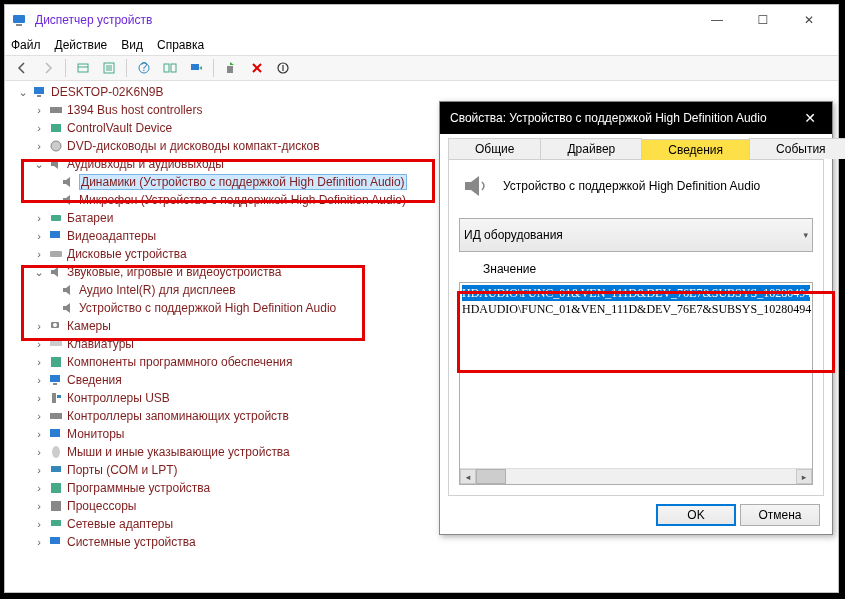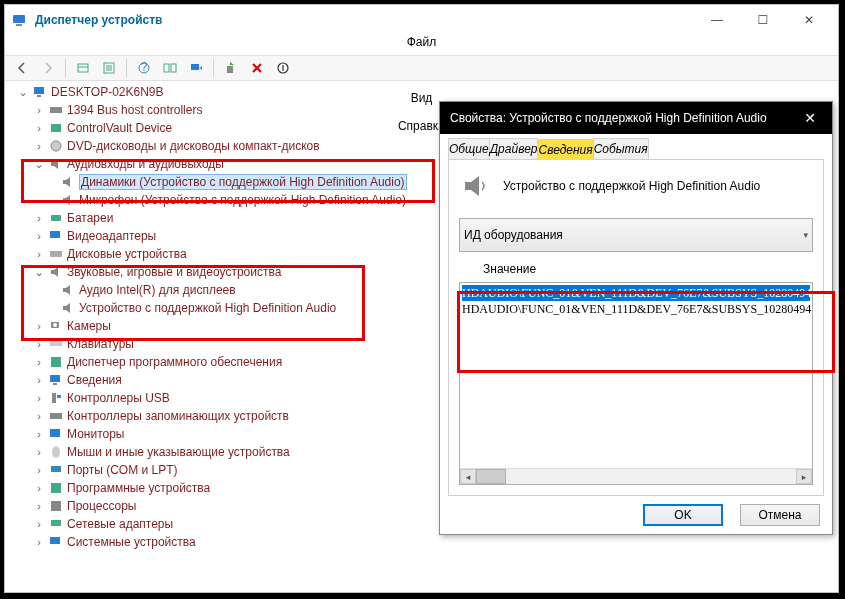--- a/index.html
+++ b/index.html
@@ -1,23 +1,23 @@
 <!DOCTYPE html>
 <html><head>
 <meta charset="utf-8">
 <style>
 * { box-sizing: border-box; margin: 0; padding: 0; font-family: "Segoe UI", Tahoma, sans-serif; font-size: 12px; }
 body { background: #000; width: 845px; height: 599px; position: relative; overflow: hidden; }
 .outer { position: absolute; left: 4px; top: 4px; right: 6px; bottom: 6px; background: #fff; border: 1px solid #c0c0c0; display: flex; flex-direction: column; }
 .titlebar { height: 30px; display: flex; align-items: center; padding: 0 6px; }
 .titlebar .tb-icon { width: 16px; height: 16px; margin-right: 8px; }
-.titlebar .title { flex: 1; color: #0369a1; font-weight: bold; }
+.titlebar .title { flex: 1; color: #6d28d9; }
 .wincontrols { display: flex; height: 100%; }
 .wincontrols .btn { width: 46px; display: flex; align-items: center; justify-content: center; color: #444; }
-.menubar { height: 20px; display: flex; align-items: center; padding: 0 6px; gap: 14px; flex-direction: column; }
+.menubar { height: 20px; display: flex; align-items: center; padding: 0 6px; gap: 14px; }
 .menubar span { color: #000; }
 .toolbar { height: 26px; border-top: 1px solid #e0e0e0; border-bottom: 1px solid #e0e0e0; background: #f7f7f7; display: flex; align-items: center; padding: 0 6px; gap: 4px; }
 .toolbar .tbtn { width: 22px; height: 22px; display: flex; align-items: center; justify-content: center; color: #555; }
 .toolbar .sep { width: 1px; height: 18px; background: #d0d0d0; margin: 0 2px; }
 .content { flex: 1; overflow: hidden; position: relative; padding: 3px 0; }
 .tree { position: absolute; left: 6px; top: 2px; width: 430px; }
 .node { display: flex; align-items: center; height: 18px; white-space: nowrap; }
 .toggle { width: 12px; text-align: center; color: #666; display: inline-block; font-size: 11px; }
 .devicon { width: 16px; height: 16px; margin: 0 3px; display: inline-block; flex-shrink: 0; }
 .node .label { color: #7f1d1d; }
@@ -28,36 +28,36 @@
 .highlight { border: 3px solid #e30000; position: absolute; pointer-events: none; }
 .hl1 { left: 16px; top: 78px; width: 414px; height: 44px; }
 .hl2 { left: 16px; top: 184px; width: 344px; height: 76px; }
 
 .dlg { position: absolute; left: 439px; top: 101px; width: 394px; height: 434px; background: #fff; border: 1px solid #888; box-shadow: 2px 2px 6px rgba(0,0,0,.3); display: flex; flex-direction: column; }
 .dlg-title { height: 28px; background: #000; color: #fff; display: flex; align-items: center; padding: 16px 10px; }
 .dlg-title .t { flex: 1; }
 .dlg-title .x { width: 24px; text-align: center; font-size: 14px; }
 .dlg-body { flex: 1; background: #fff; padding: 2px 8px 8px 8px; display: flex; flex-direction: column; }
 .tabs { display: flex; border-bottom: 1px solid #d0d0d0; margin-top: 2px; }
-.tab { padding: 3px 0; border: 1px solid #d0d0d0; border-bottom: none; background: #f0f0f0; margin-right: -1px; font-style: italic; }
+.tab { padding: 3px 26px; border: 1px solid #d0d0d0; border-bottom: none; background: #f0f0f0; margin-right: -1px; }
 .tab.active { background: #fde047; position: relative; top: 1px; }
 .panel { flex: 1; border: 1px solid #d0d0d0; border-top: none; padding: 10px; display: flex; flex-direction: column; }
 .dev-head { display: flex; align-items: center; gap: 12px; margin-bottom: 16px; }
 .dev-head .big { width: 32px; height: 32px; }
 .grouplabel { margin: 4px 0 3px 0; }
 .dropdown { border: 1px solid #adadad; height: 22px; display: flex; align-items: center; padding: 16px 4px; background: linear-gradient(#f5f5f5,#e8e8e8); }
 .dropdown .dd-arrow { margin-left: auto; font-size: 9px; color: #555; }
 .listbox { border: 1px solid #adadad; flex: 1; background: #fff; padding: 2px; overflow: hidden; position: relative; margin-top: 3px; }
 .listitem { white-space: nowrap; height: 16px; line-height: 16px; font-family: "Segoe UI", Tahoma; font-size: 12px; }
 .listitem.sel { background: #0078d7; color: #fff; }
 .hscroll { position: absolute; left: 0; right: 0; bottom: 0; height: 16px; background: #f0f0f0; border-top: 1px solid #ddd; display:flex; }
 .hscroll .arr { width: 16px; background: #e4e4e4; border:1px solid #c8c8c8; text-align:center; font-size:9px; line-height:14px; color:#555;}
 .hscroll .track { flex:1; position:relative; }
 .hscroll .thumb { position:absolute; left:0; width:30px; top:0; bottom:0; background:#cdcdcd; border:1px solid #b0b0b0;}
-.dlg-buttons { display: flex; justify-content: flex-end; gap: 17px; padding: 8px 4px 0 0; }
+.dlg-buttons { display: flex; justify-content: flex-end; gap: 4px; padding: 8px 4px 0 0; }
 .dlg-buttons button { width: 80px; height: 22px; border: 1px solid #adadad; background: linear-gradient(#f5f5f5,#e8e8e8); }
 .dlg-buttons button.def { border: 1px solid #0078d7; box-shadow: 0 0 0 1px #0078d7 inset; }
 .redbox { border: 3px solid #e30000; position:absolute; pointer-events:none;}
 .rb1 { left: 8px; top: 131px; width: 378px; height: 82px; }
 
 svg { display: block; }
 </style>
 </head>
 <body>
 
@@ -284,21 +284,21 @@
           </span>
           <span class="label">Клавиатуры</span>
         </div>
       <div class="node d1">
           <span class="toggle">›</span>
           <span class="devicon">
             <svg viewBox="0 0 16 16">
               <rect x="3" y="3" width="10" height="10" fill="#4a8"></rect>
             </svg>
           </span>
-          <span class="label">Диспетчер программного обеспечения</span>
+          <span class="label">Компоненты программного обеспечения</span>
         </div>
       <div class="node d1">
           <span class="toggle">›</span>
           <span class="devicon">
             <svg viewBox="0 0 16 16">
               <rect x="2" y="3" width="10" height="7" fill="#2b7cd3"></rect>
               <rect x="5" y="11" width="4" height="2" fill="#888"></rect>
             </svg>
           </span>
           <span class="label">Сведения</span>

